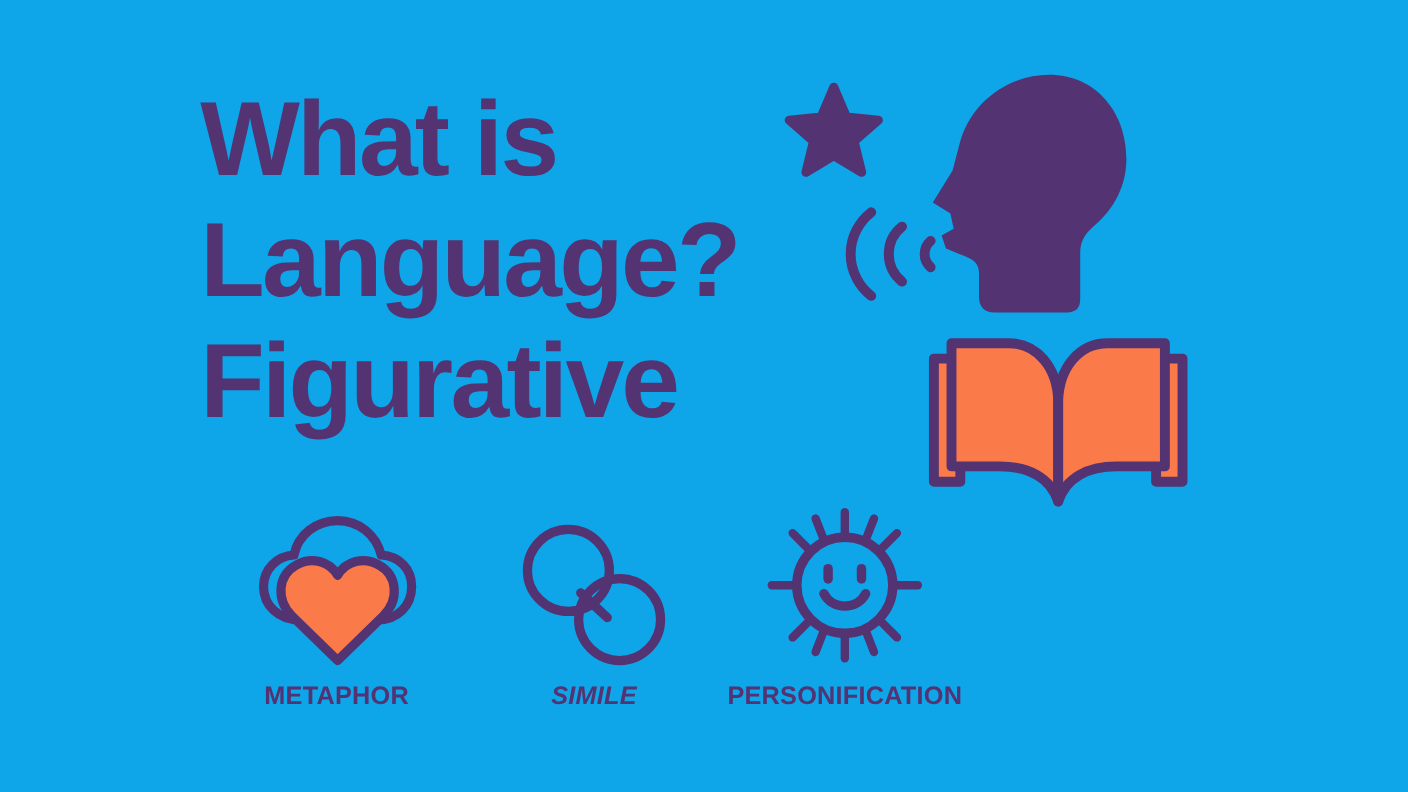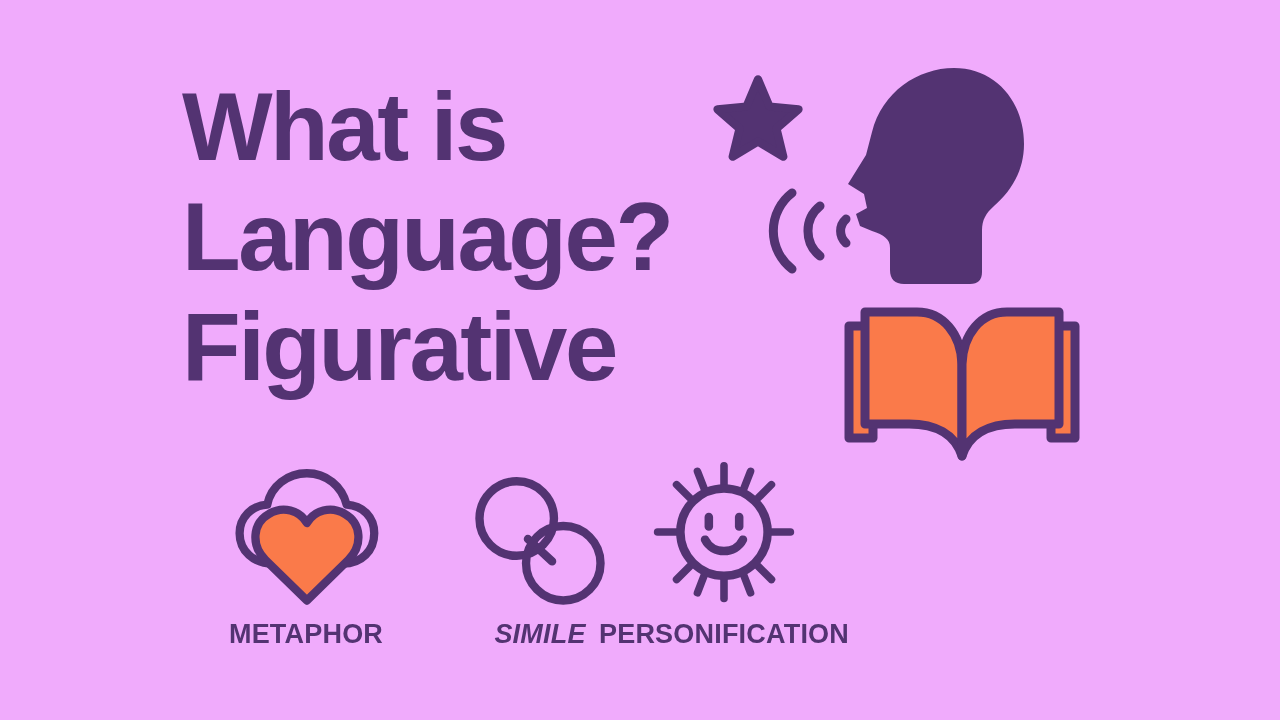--- a/index.html
+++ b/index.html
@@ -4,21 +4,21 @@
 <style>
   html, body {
     margin: 0;
     padding: 0;
     background: #ffffff;
   }
   #poster {
     position: relative;
     width: 1280px;
     height: 720px;
-    background: #f0abfc;
+    background: #0ea5e9;
     overflow: hidden;
     font-family: "Liberation Sans", sans-serif;
   }
 
   
   #title-block {
     position: absolute;
     left: 182px;
     top: 72px;
     width: 620px;
@@ -36,36 +36,36 @@
 
   
   .abs { position: absolute; }
 
   #star-icon        { left: 712px; top: 72px;  width: 92px;  height: 92px; }
   #speaking-head    { left: 768px; top: 58px;  width: 262px; height: 240px; }
   #open-book        { left: 843px; top: 298px; width: 238px; height: 172px; }
 
   #metaphor-item       { left: 206px; top: 452px; width: 200px; }
   #simile-item         { left: 466px; top: 452px; width: 148px; font-style: italic; }
-  #personification-item{ left: 592px; top: 452px; width: 264px; }
+  #personification-item{ left: 636px; top: 452px; width: 264px; }
 
   .concept-item { position: absolute; }
   .concept-icon {
     display: flex;
     align-items: flex-end;
     justify-content: center;
     height: 155px;
   }
   .concept-label {
     display: block;
     text-align: center;
     color: #533372;
     font-family: "Liberation Sans", sans-serif;
     font-weight: bold;
-    font-size: 27px;
+    font-size: 23px;
     letter-spacing: 0.2px;
     margin-top: 12px;
     white-space: nowrap;
   }
 </style>
 </head>
 <body>
 
 <div id="poster">
 

